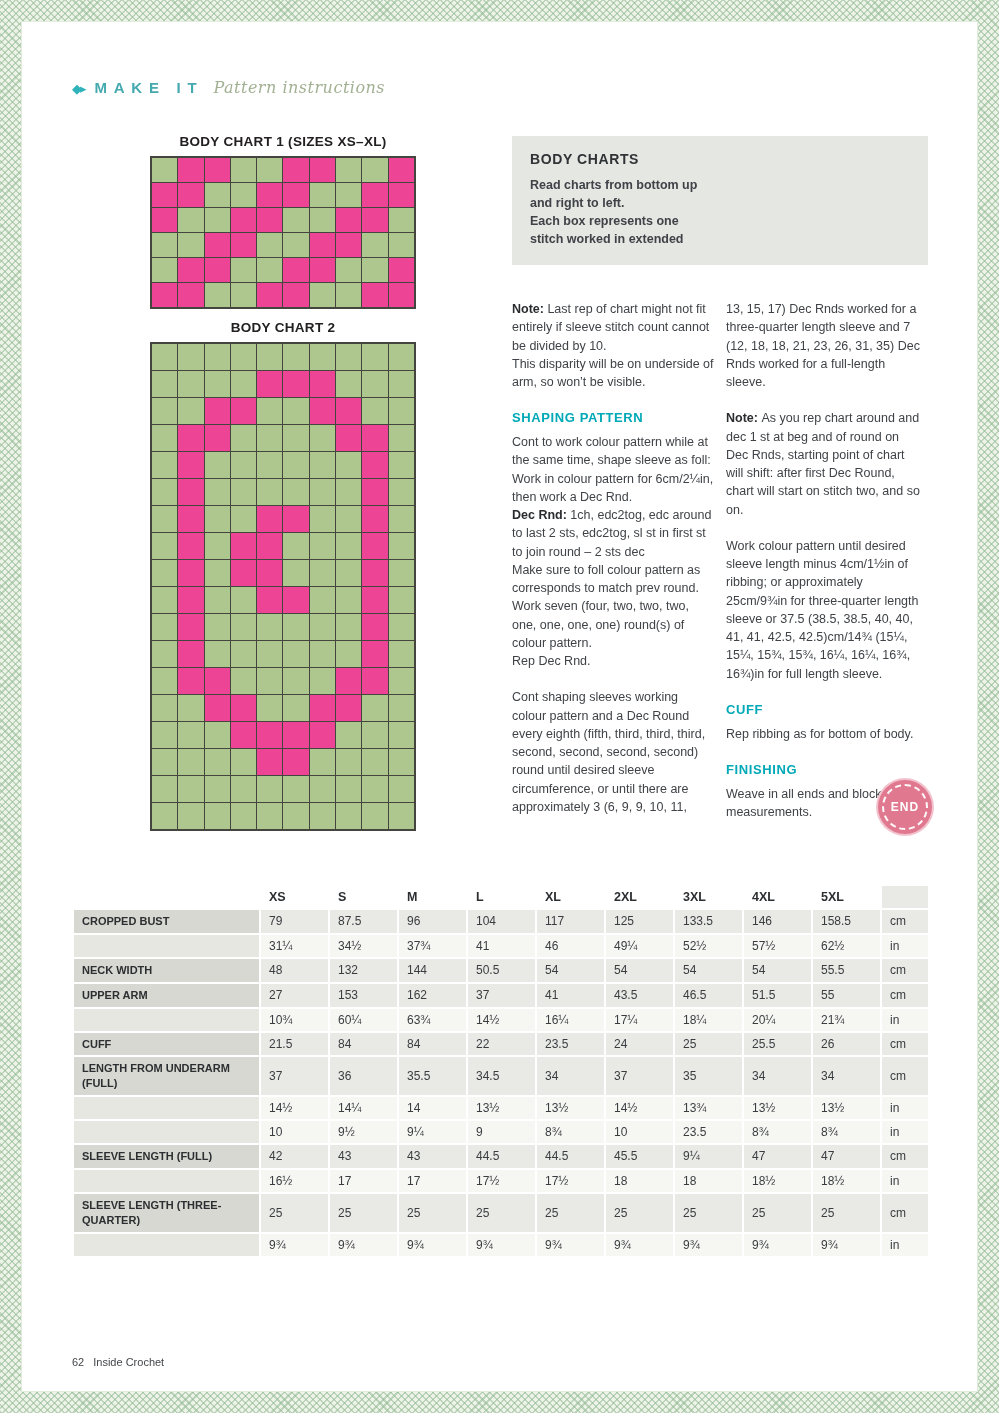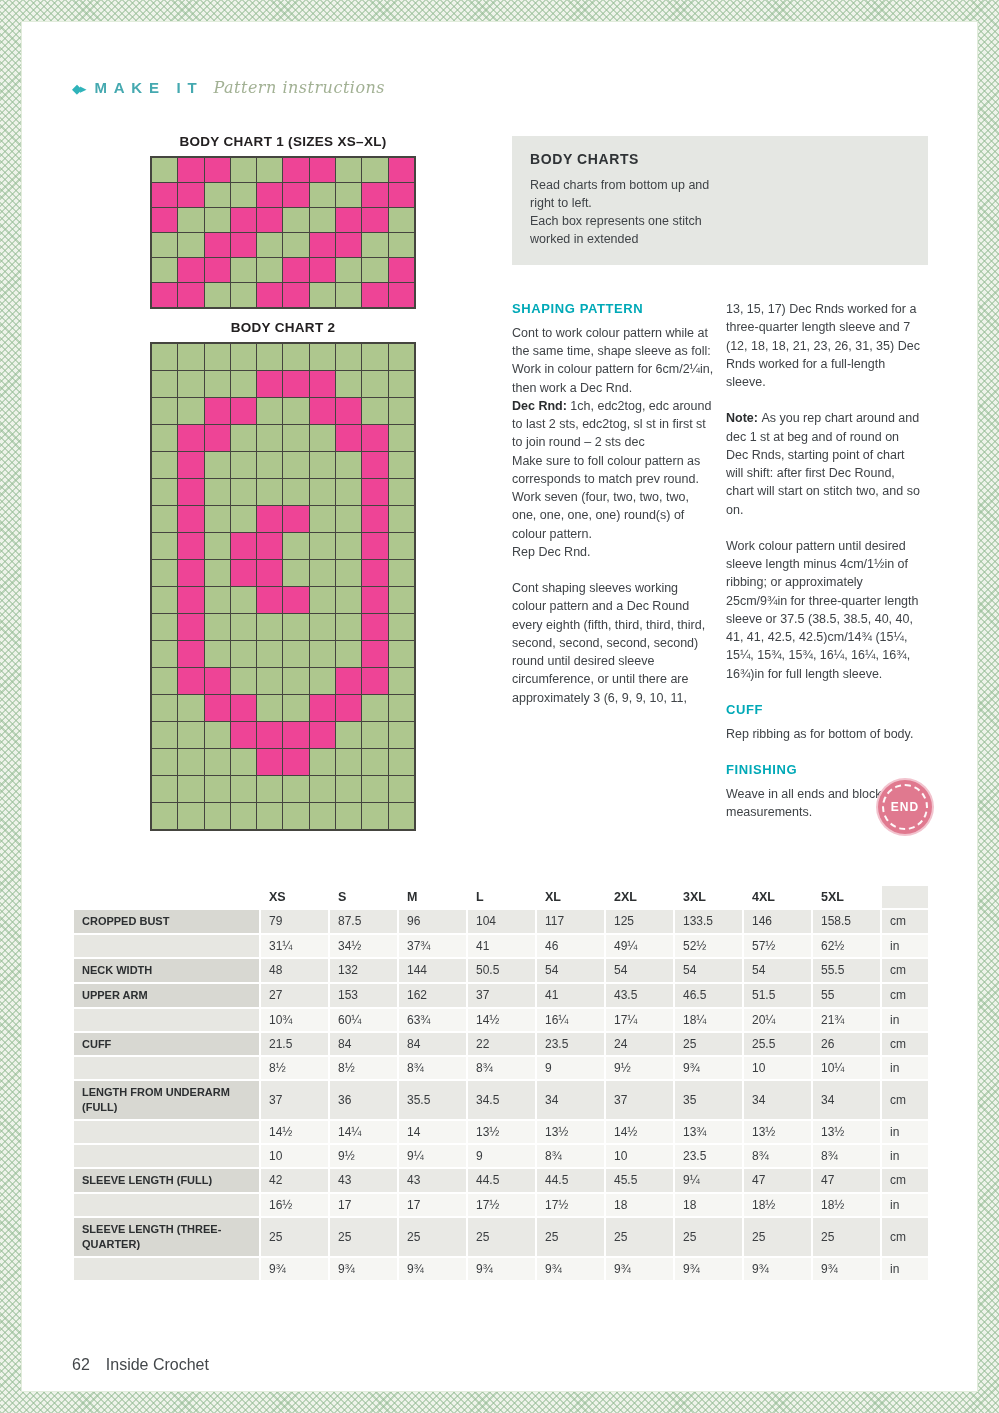--- a/index.html
+++ b/index.html
@@ -22,21 +22,21 @@
   .charttitle{width:266px;text-align:center;font-weight:bold;font-size:13.5px;color:#232021;letter-spacing:.3px;}
   .chartgrid{display:grid;gap:1px;background:#45453f;border:2px solid #45453f;box-sizing:border-box;}
   #chart1{left:150px;top:156px;width:266px;height:153px;}
   #chart2{left:150px;top:342px;width:266px;height:489px;}
   .ct1{left:150px;top:134px;}
   .ct2{left:150px;top:320px;}
 
   
   .infobox{left:512px;top:136px;width:416px;box-sizing:border-box;background:#e5e7e3;padding:15px 18px 16px;}
   .infobox h3{margin:0 0 9px;font-size:14px;color:#2f3336;letter-spacing:.6px;}
-  .infobox .cols{display:flex;gap:22px;}
+  .infobox .cols{display:flex;gap:22px;font-weight:bold;}
   .infobox .col{width:182px;font-size:12.5px;line-height:1.45;}
   .infobox p{margin:0;}
 
   
   .textcol{font-size:12.5px;line-height:1.46;}
   #left-col{left:512px;top:300px;width:203px;}
   #right-col{left:726px;top:300px;width:196px;}
   .para{margin:0 0 18px;}
   .b{font-weight:bold;color:#2a2d2f;}
   .tealhead{color:#00a9b7;font-weight:bold;font-size:13px;letter-spacing:.6px;margin:0 0 5px;}
@@ -53,21 +53,21 @@
   .sizetable th.corner{background:transparent;}
   .sizetable th.unithead{background:#e9e9e5;}
   .sizetable td.data{font-size:12px;color:#3a3d40;}
   .cmrow td.data{background:#e9e9e5;}
   .inrow td.data{background:#f6f6f3;}
   .sizetable td.lbl{font-size:11px;font-weight:bold;color:#2c2f31;line-height:1.35;}
   .sizetable td.lbl.cm{background:#d8d8d2;}
   .sizetable td.lbl.in{background:#e7e7e2;}
 
   
-  .pagefooter{left:72px;top:1356px;font-size:16px;color:#43474a;display:flex;gap:16px;}
+  .pagefooter{left:72px;top:1356px;font-size:11px;color:#43474a;display:flex;gap:9px;}
 </style>
 </head>
 <body>
 
 <div class="page">
   <div class="frame"></div>
   <div class="paper"></div>
 
   <header class="abs hdr">
     <span class="hicon">◆▸</span>
@@ -327,20 +327,21 @@
     <h3>BODY CHARTS</h3>
     <div class="cols">
       <div class="col">
         <p>Read charts from bottom up and right to left.</p>
         <p>Each box represents one stitch worked in extended</p>
       </div>
     </div>
   </section>
 
   <div class="abs textcol" id="left-col">
+      <p class="para"><span class="b">Note: </span><span>Last rep of chart might not fit entirely if sleeve stitch count cannot be divided by 10.</span><br><span>This disparity will be on underside of arm, so won’t be visible.</span></p>
       <div class="tealhead">SHAPING PATTERN</div>
       <p class="para"><span>Cont to work colour pattern while at the same time, shape sleeve as foll:</span><br><span>Work in colour pattern for 6cm/2¼in, then work a Dec Rnd.</span><br><span class="b">Dec Rnd: </span><span>1ch, edc2tog, edc around to last 2 sts, edc2tog, sl st in first st to join round – 2 sts dec</span><br><span>Make sure to foll colour pattern as corresponds to match prev round.</span><br><span>Work seven (four, two, two, two, one, one, one, one) round(s) of colour pattern.</span><br><span>Rep Dec Rnd.</span></p>
       <p class="para"><span>Cont shaping sleeves working colour pattern and a Dec Round every eighth (fifth, third, third, third, second, second, second, second) round until desired sleeve circumference, or until there are approximately 3 (6, 9, 9, 10, 11,</span></p>
     </div>
   <div class="abs textcol" id="right-col">
       <p class="para"><span>13, 15, 17) Dec Rnds worked for a three-quarter length sleeve and 7 (12, 18, 18, 21, 23, 26, 31, 35) Dec Rnds worked for a full-length sleeve.</span></p>
       <p class="para"><span class="b">Note: </span><span>As you rep chart around and dec 1 st at beg and of round on Dec Rnds, starting point of chart will shift: after first Dec Round, chart will start on stitch two, and so on.</span></p>
       <p class="para"><span>Work colour pattern until desired sleeve length minus 4cm/1½in of ribbing; or approximately 25cm/9¾in for three-quarter length sleeve or 37.5 (38.5, 38.5, 40, 40, 41, 41, 42.5, 42.5)cm/14¾ (15¼, 15¼, 15¾, 15¾, 16¼, 16¼, 16¾, 16¾)in for full length sleeve.</span></p>
       <div class="tealhead">CUFF</div>
       <p class="para"><span>Rep ribbing as for bottom of body.</span></p>
@@ -453,33 +454,20 @@
           <td class="data">84</td>
           <td class="data">84</td>
           <td class="data">22</td>
           <td class="data">23.5</td>
           <td class="data">24</td>
           <td class="data">25</td>
           <td class="data">25.5</td>
           <td class="data">26</td>
           <td class="data unit">cm</td>
         </tr>
-        <tr class="inrow">
-          <td class="lbl in"></td>
-          <td class="data">8½</td>
-          <td class="data">8½</td>
-          <td class="data">8¾</td>
-          <td class="data">8¾</td>
-          <td class="data">9</td>
-          <td class="data">9½</td>
-          <td class="data">9¾</td>
-          <td class="data">10</td>
-          <td class="data">10¼</td>
-          <td class="data unit">in</td>
-        </tr>
         <tr class="cmrow">
           <td class="lbl cm">LENGTH FROM UNDERARM (FULL)</td>
           <td class="data">37</td>
           <td class="data">36</td>
           <td class="data">35.5</td>
           <td class="data">34.5</td>
           <td class="data">34</td>
           <td class="data">37</td>
           <td class="data">35</td>
           <td class="data">34</td>

